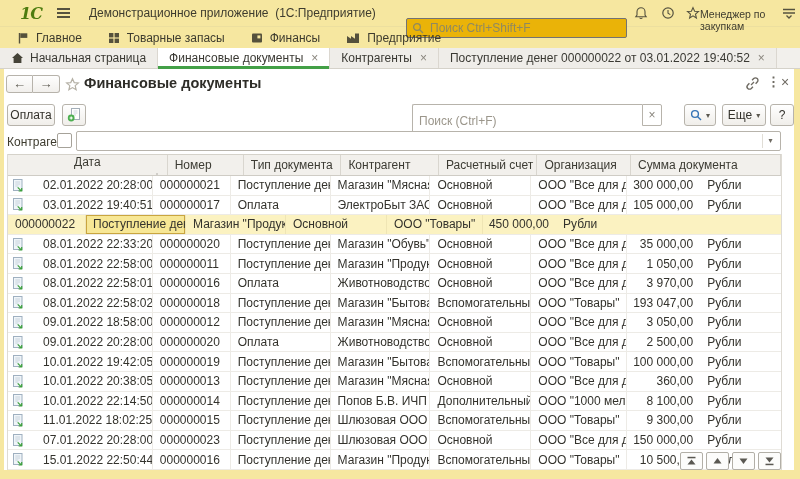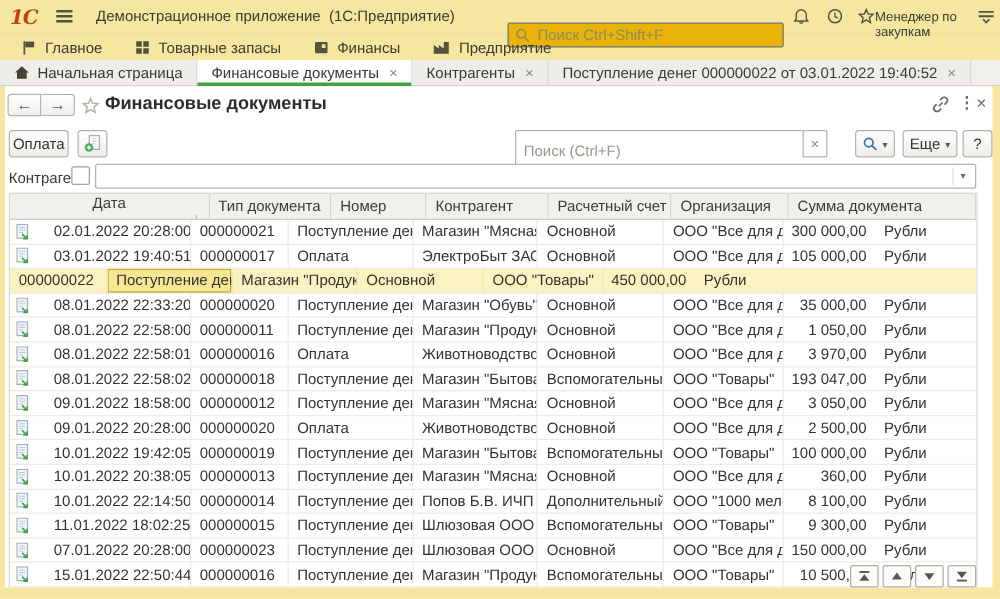--- a/index.html
+++ b/index.html
@@ -5,22 +5,22 @@
   html,body{margin:0;padding:0}
   body{
     width:800px;height:479px;position:relative;overflow:hidden;
     font-family:"Liberation Sans",sans-serif;font-size:12px;color:#36352f;
     background:#f6e7a0;
   }
   svg{display:block}
   
   .topbar{position:absolute;left:0;top:0;width:800px;height:27px;background:#f6e7a0;
     border-bottom:1px solid #ecdf9f;box-sizing:border-box;display:flex;align-items:center}
-  .logo{margin-left:8px;font-family:"DejaVu Serif",serif;font-weight:bold;font-style:italic;
-    font-size:16px;color:#c2410c;letter-spacing:-1px;cursor:pointer}
+  .logo{margin-left:20px;font-family:"DejaVu Serif",serif;font-weight:bold;font-style:italic;
+    font-size:16px;color:#4d7c0f;letter-spacing:-1px;cursor:pointer}
   .burger{margin-left:15px;display:flex;flex-direction:column;gap:2.5px;cursor:pointer}
   .burger i{display:block;width:13px;height:1.6px;background:#55523f}
   .app-title{margin-left:19px;color:#3d3b2e;white-space:pre}
   .gsearch{position:absolute;left:406px;top:18px;width:221px;height:20px;background:#eab308;
     border:1px solid #737373;border-radius:2px;display:flex;align-items:center;padding:0 5px;box-sizing:border-box}
   .gsearch input{border:none;outline:none;background:transparent;width:100%;margin-left:4px;
     font-family:"Liberation Sans",sans-serif;font-size:12px;color:#55523f}
   .gsearch input::placeholder{color:#8f8960}
   .tb-ic{position:absolute;top:6px;cursor:pointer}
   .username{position:absolute;left:700px;top:8px;font-size:10.5px;color:#3d3b2e;cursor:pointer}
@@ -262,25 +262,25 @@
     <div class="combo">
       <span class="combo-caret">▾</span>
     </div>
 
     <div class="grid">
       <div class="thead" id="thead">
           <div class="th" style="width: 164px; flex-direction: column;">
             <span>Дата</span>
             <span class="sort">↓</span>
           </div>
+          <div class="th" style="width: 78px;">
+            <span>Номер</span>
+          </div>
           <div class="th" style="width: 100px;">
             <span>Тип документа</span>
-          </div>
-          <div class="th" style="width: 78px;">
-            <span>Номер</span>
           </div>
           <div class="th" style="width: 100px;">
             <span>Контрагент</span>
           </div>
           <div class="th" style="width: 101px;">
             <span>Расчетный счет</span>
           </div>
           <div class="th" style="width: 96px;">
             <span>Организация</span>
           </div>

